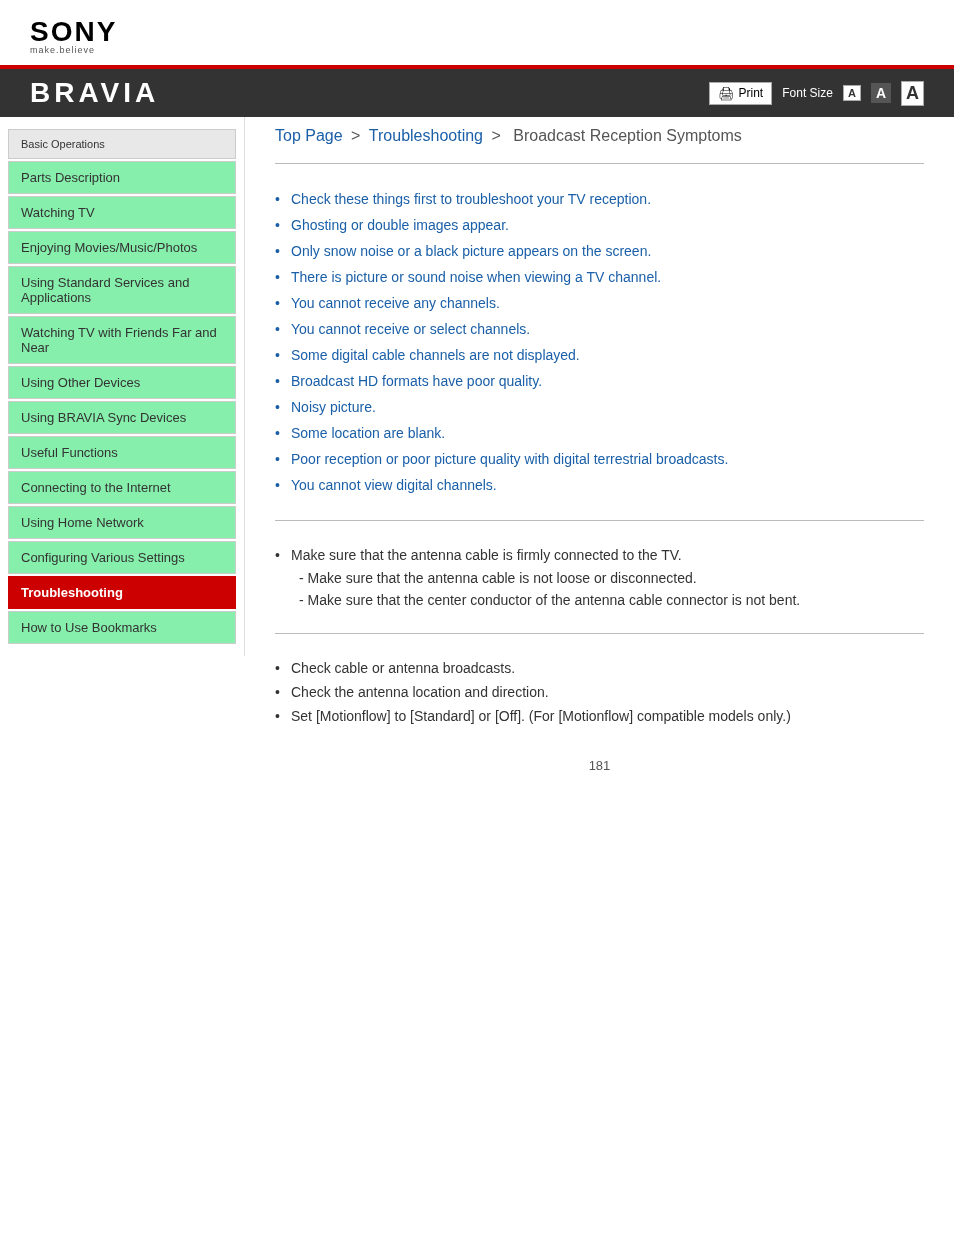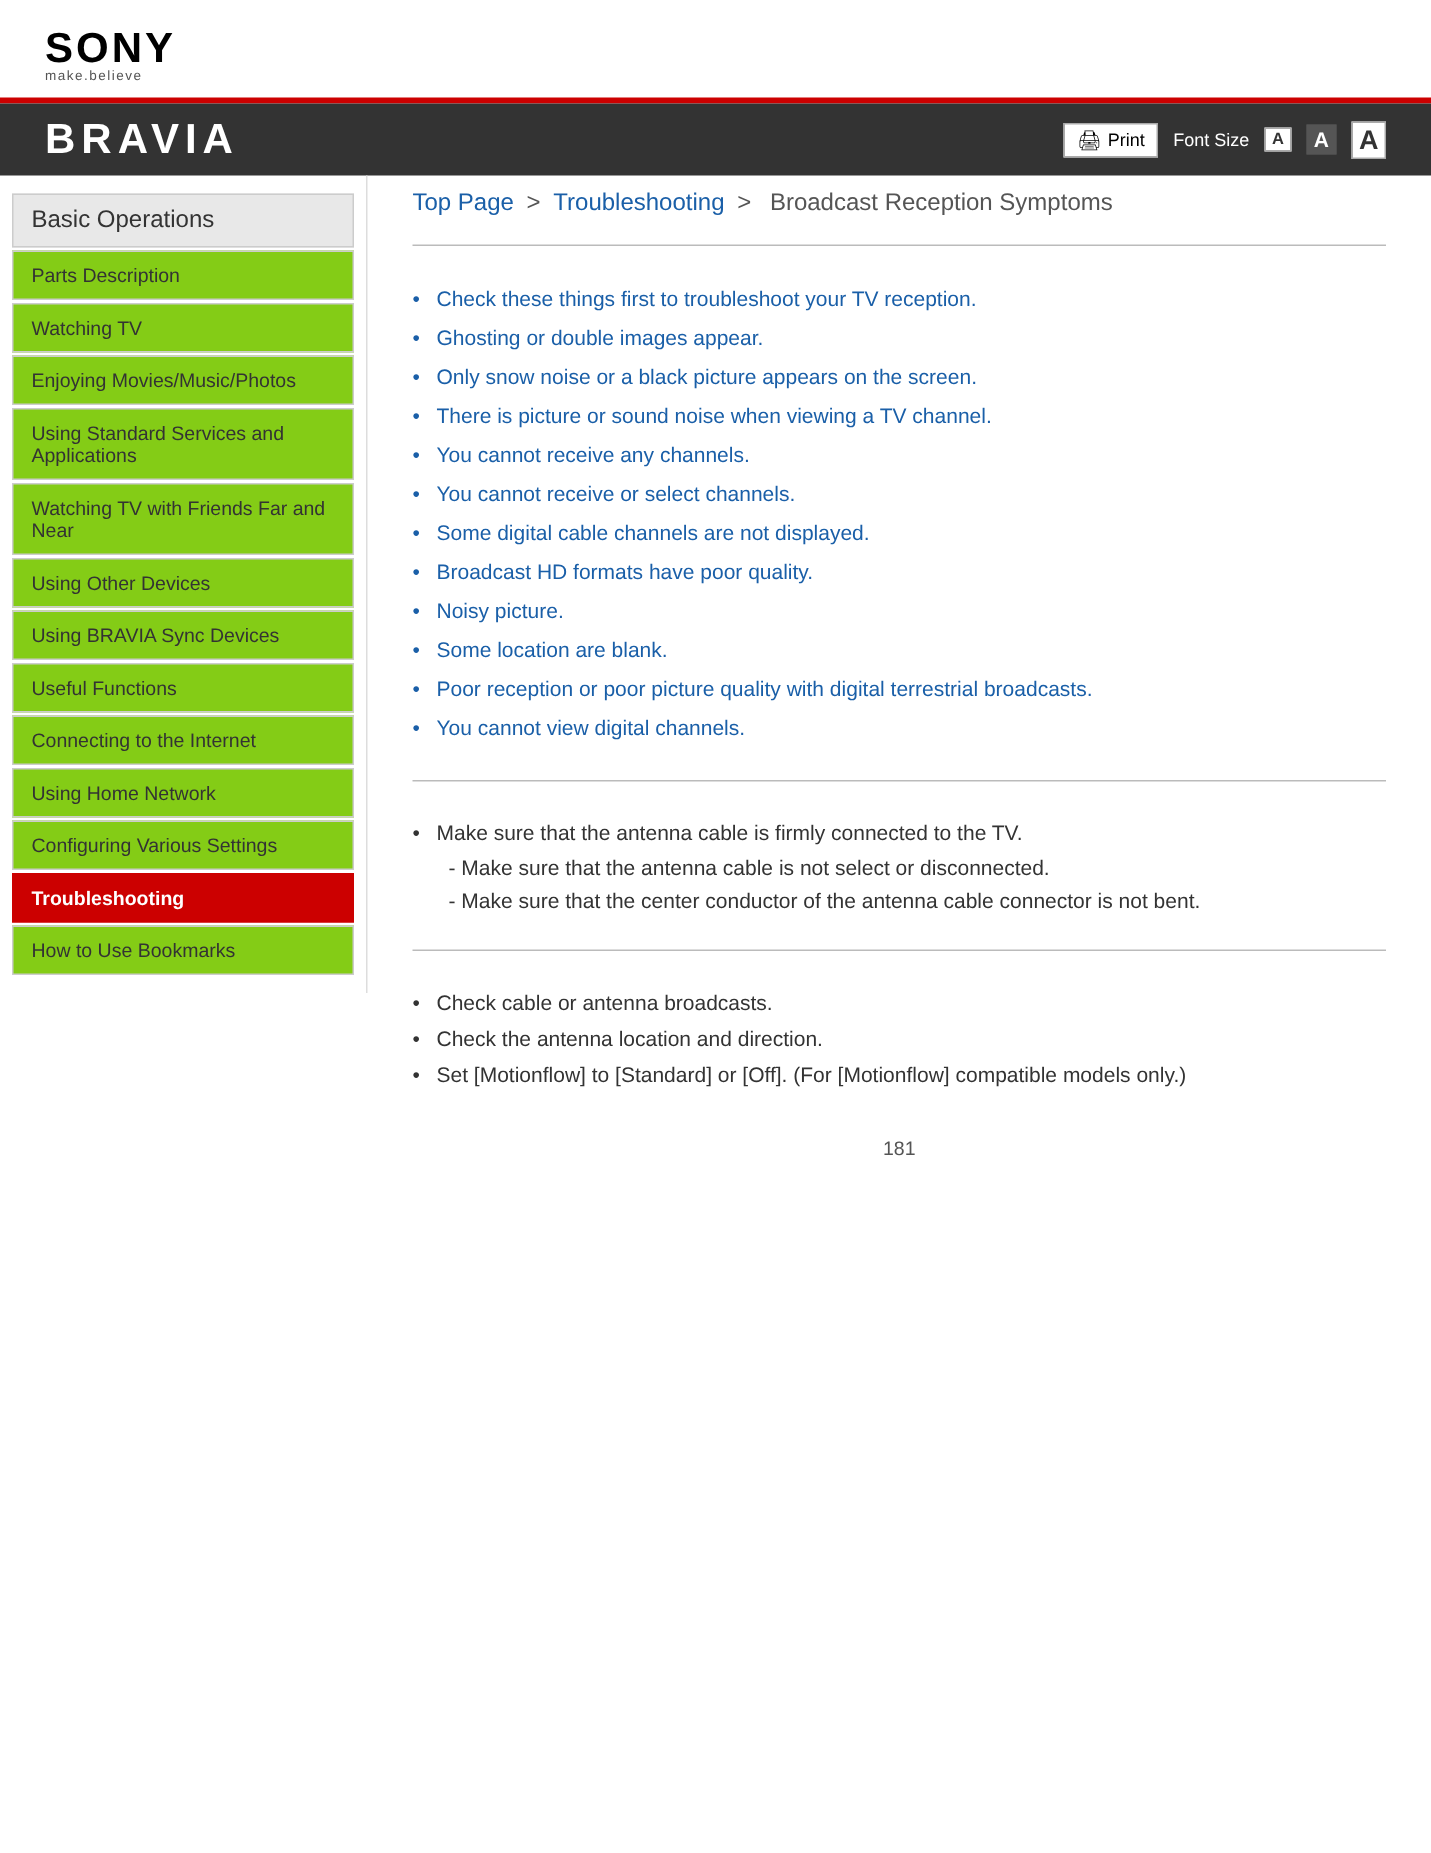--- a/index.html
+++ b/index.html
@@ -96,34 +96,34 @@
     .sidebar {
       width: 245px;
       min-width: 245px;
       padding: 10px 0;
       border-right: 1px solid #ddd;
     }
     .sidebar-section-header {
       background: #e8e8e8;
       border: 1px solid #ccc;
       padding: 8px 12px;
-      font-size: 16px;
+      font-size: 11px;
       font-weight: normal;
       color: #333;
       margin: 2px 8px;
       cursor: pointer;
     }
     .sidebar-item {
       border: 1px solid #ccc;
       padding: 8px 12px;
       font-size: 13px;
       color: #333;
       margin: 2px 8px;
       cursor: pointer;
-      background: #84cc16;
+      background: #86efac;
     }
     .sidebar-item.active-section {
       background: #c00;
       color: #fff;
       font-weight: bold;
       border-color: #c00;
     }
 
     
     .content-area {
@@ -289,21 +289,21 @@
         <li><a href="#">Noisy picture.</a></li>
         <li><a href="#">Some location are blank.</a></li>
         <li><a href="#">Poor reception or poor picture quality with digital terrestrial broadcasts.</a></li>
         <li><a href="#">You cannot view digital channels.</a></li>
       </ul>
 
     <hr class="divider">
 
     <div class="content-section">
       <div class="bullet-item" id="s1-bullet">Make sure that the antenna cable is firmly connected to the TV.</div>
-      <div class="sub-item" id="s1-sub1">Make sure that the antenna cable is not select or disconnected.</div>
+      <div class="sub-item" id="s1-sub1">Make sure that the antenna cable is not loose or disconnected.</div>
       <div class="sub-item" id="s1-sub2">Make sure that the center conductor of the antenna cable connector is not bent.</div>
     </div>
 
     <hr class="divider">
 
     <div class="content-section2" id="section2-list">
         <div class="bullet-item">Check cable or antenna broadcasts.</div>
         <div class="bullet-item">Check the antenna location and direction.</div>
         <div class="bullet-item">Set [Motionflow] to [Standard] or [Off]. (For [Motionflow] compatible models only.)</div>
       </div>

